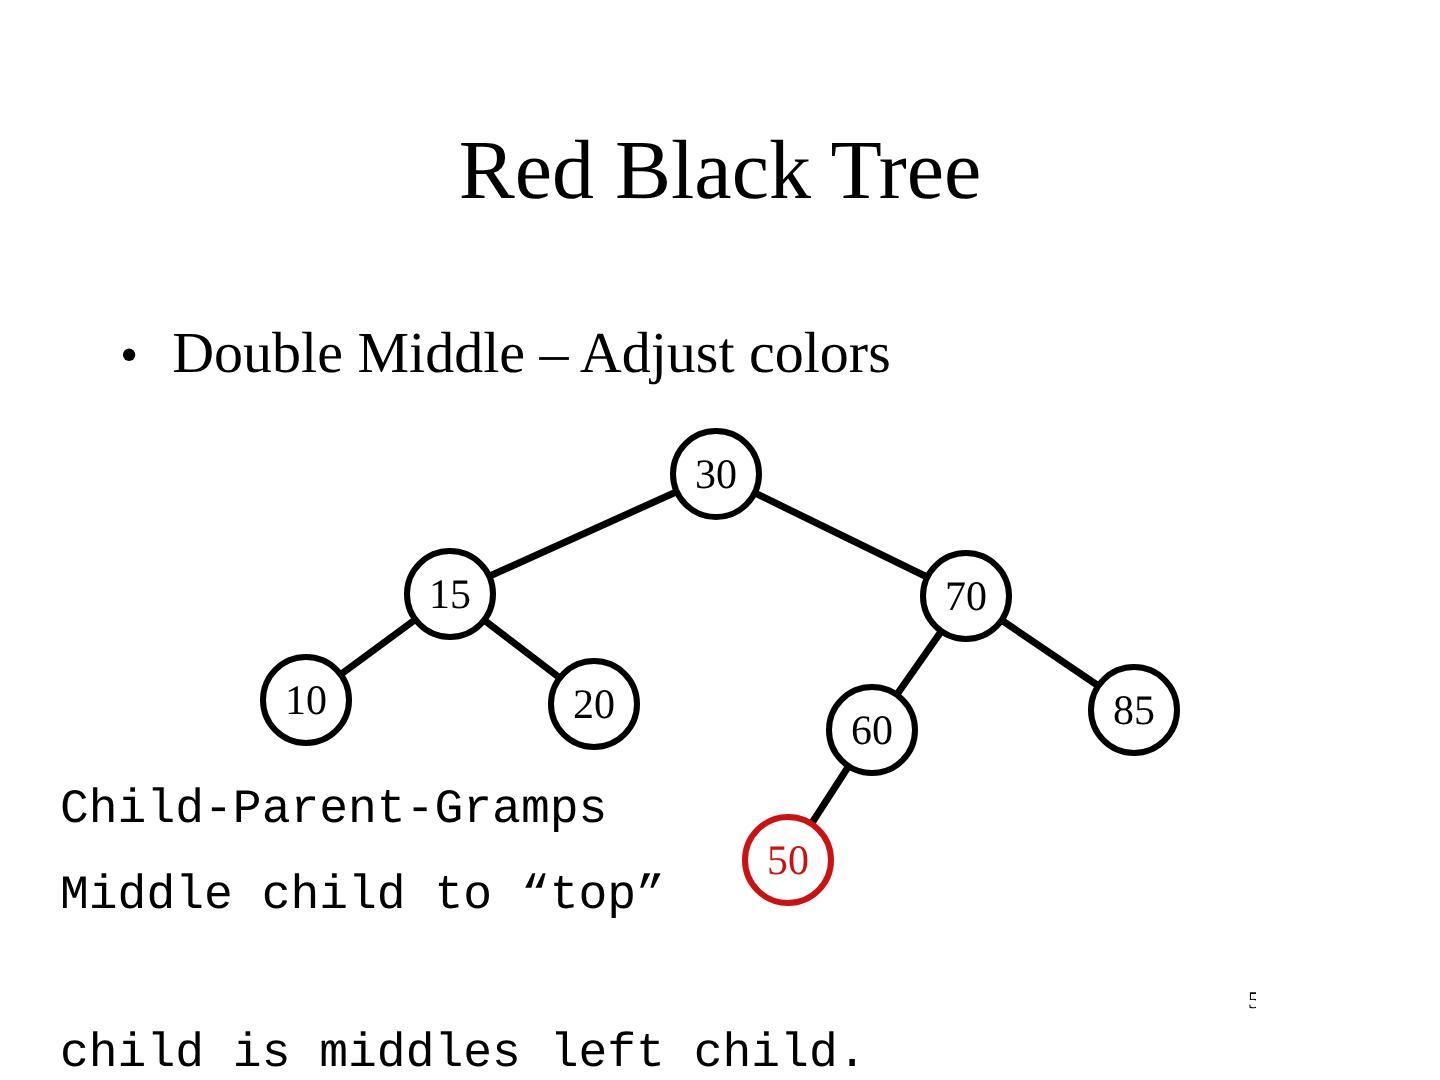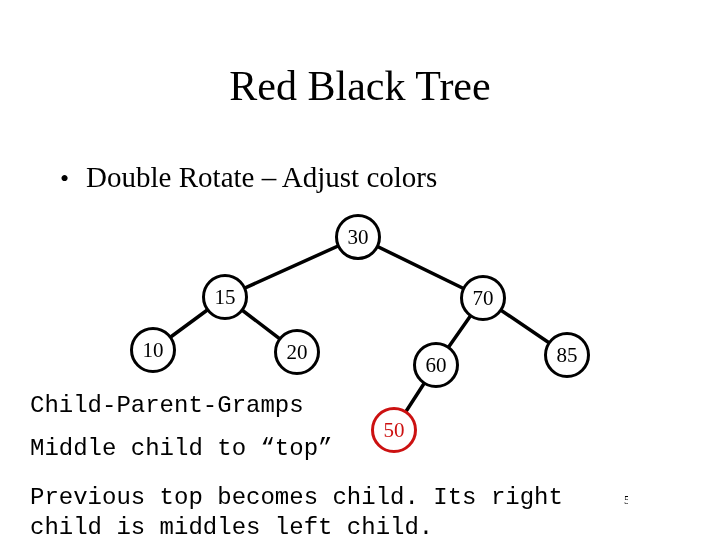--- a/index.html
+++ b/index.html
@@ -74,21 +74,21 @@
 </style>
 </head>
 <body>
 
 <div id="slide">
 
   <div class="title">Red Black Tree</div>
 
   <div class="bullet-row">
     <span class="bullet-marker">•</span>
-    <span>Double Rotate – Adjust colors</span>
+    <span>Double Middle – Adjust colors</span>
   </div>
 
   <svg id="tree-svg" viewBox="0 0 720 540" xmlns="http://www.w3.org/2000/svg">
       <line x1="358" y1="237" x2="225" y2="297" stroke="#000000" stroke-width="3.5" stroke-linecap="round"></line>
       <line x1="358" y1="237" x2="483" y2="298" stroke="#000000" stroke-width="3.5" stroke-linecap="round"></line>
       <line x1="225" y1="297" x2="153" y2="350" stroke="#000000" stroke-width="3.5" stroke-linecap="round"></line>
       <line x1="225" y1="297" x2="297" y2="352" stroke="#000000" stroke-width="3.5" stroke-linecap="round"></line>
       <line x1="483" y1="298" x2="436" y2="365" stroke="#000000" stroke-width="3.5" stroke-linecap="round"></line>
       <line x1="483" y1="298" x2="567" y2="355" stroke="#000000" stroke-width="3.5" stroke-linecap="round"></line>
       <line x1="436" y1="365" x2="394" y2="430" stroke="#000000" stroke-width="3.5" stroke-linecap="round"></line>
@@ -123,19 +123,18 @@
       <g>
         <circle cx="394" cy="430" r="21.5" fill="#ffffff" stroke="#cc1111" stroke-width="3"></circle>
         <text x="394" y="430" dy="7" text-anchor="middle" class="node-label-text" fill="#cc1111">50</text>
       </g>
     </svg>
 
   <div id="note-a" class="note-line">Child-Parent-Gramps</div>
 
   <div id="note-b" class="note-line">Middle child to “top”</div>
 
-  <div id="note-c" class="note-line">Previous top becomes child. Its right</div>
 
   <div id="note-d" class="note-line">child is middles left child.</div>
 
   <div class="page-number">57</div>
 
 </div>
 
 </body></html>

